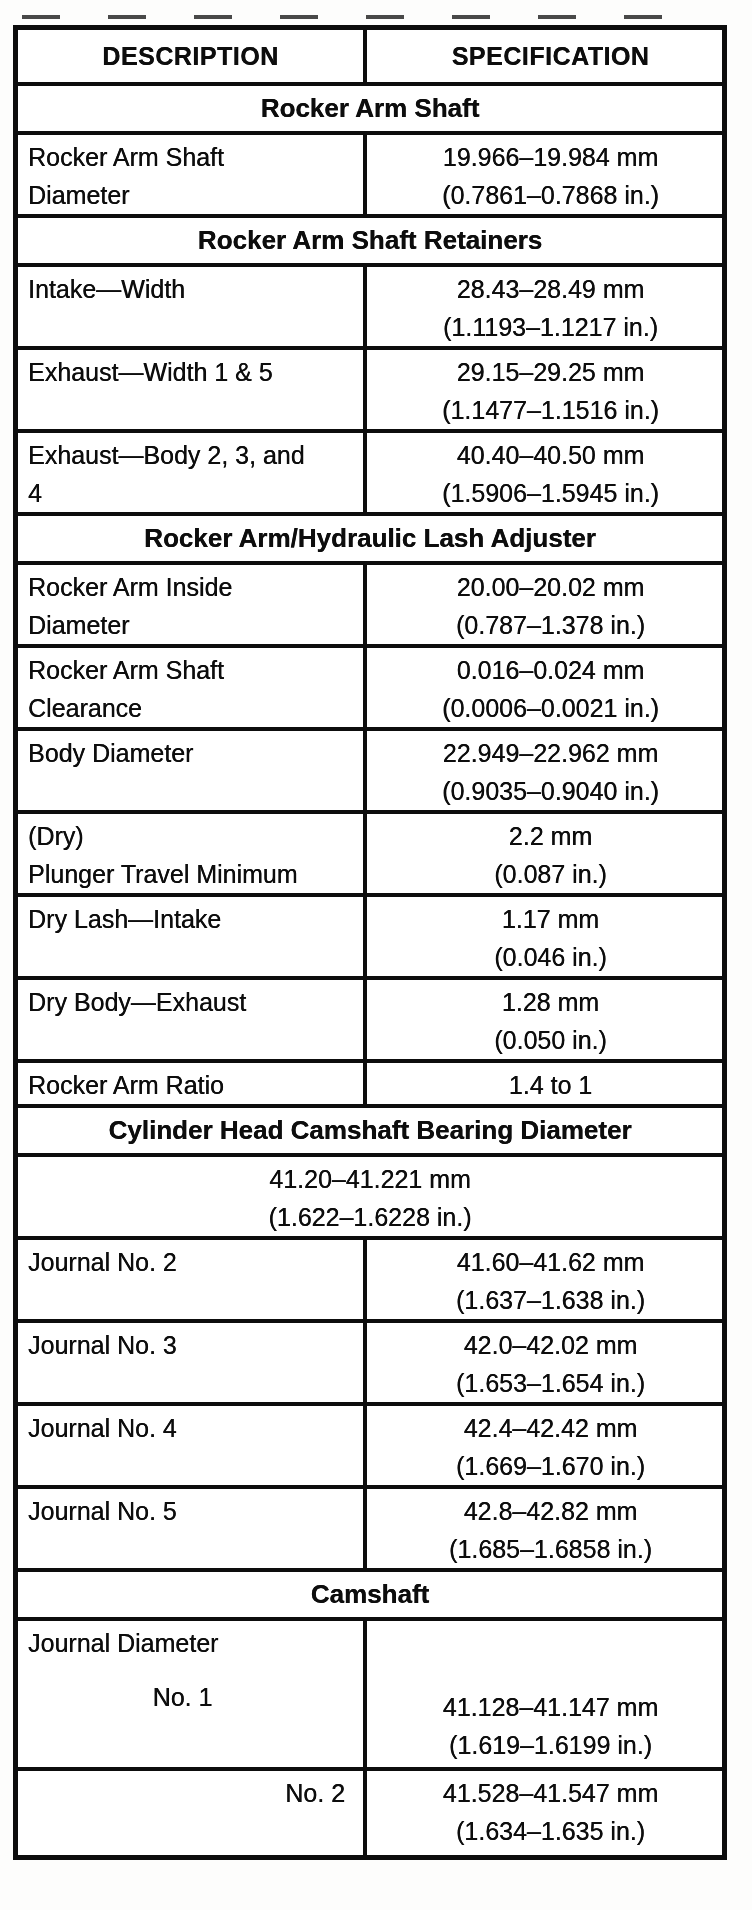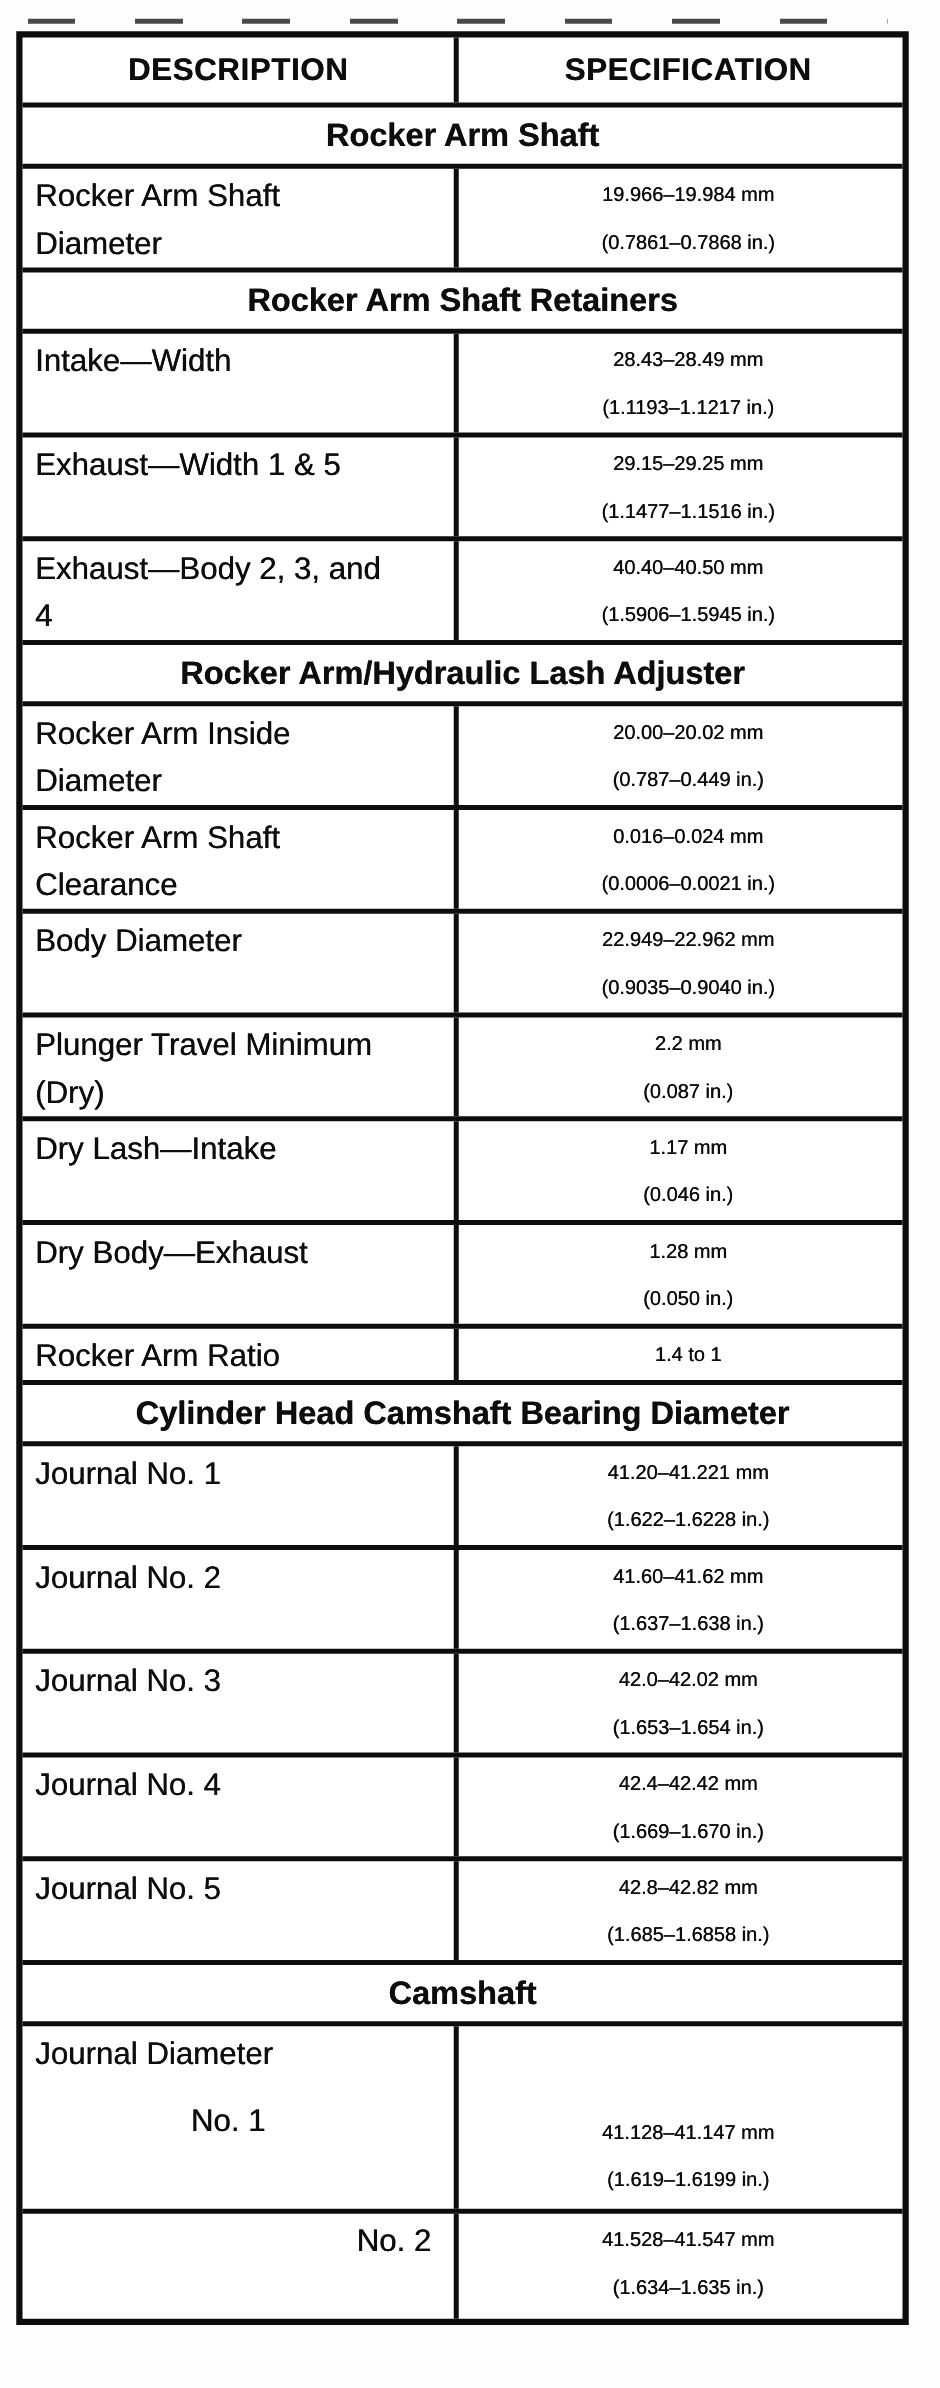--- a/index.html
+++ b/index.html
@@ -51,21 +51,21 @@
   .row.cam2{ min-height:88px; }
 
   .cell{ display:flex; flex-direction:column; padding-top:3px; }
   .cell.desc{
     width:349px;
     border-right:4px solid var(--ink);
     padding-left:10px; padding-right:8px;
     font-size:25px;
   }
   .cell.spec{
-    flex:1; text-align:center; font-size:16px;
+    flex:1; text-align:center; font-size:25px;
   }
   .line{ display:block; line-height:38px; white-space:nowrap; }
 
   .cam1 .cell.spec{ padding-top:64px;justify-content:center; }
   .cam1 .subnum{ text-align:center; padding-right:18px; margin-top:16px; }
   .cam2 .cell.desc{ text-align:right; padding-right:18px; }
 </style>
 </head>
 <body>
 
@@ -126,21 +126,21 @@
 
   <div class="row section">Rocker Arm/Hydraulic Lash Adjuster</div>
 
   <div class="row data">
     <div class="cell desc">
       <span class="line">Rocker Arm Inside</span>
       <span class="line">Diameter</span>
     </div>
     <div class="cell spec">
       <span class="line">20.00–20.02 mm</span>
-      <span class="line">(0.787–0.449 in.)</span>
+      <span class="line">(0.787–1.378 in.)</span>
     </div>
   </div>
 
   <div class="row data">
     <div class="cell desc">
       <span class="line">Rocker Arm Shaft</span>
       <span class="line">Clearance</span>
     </div>
     <div class="cell spec">
       <span class="line">0.016–0.024 mm</span>
@@ -153,22 +153,22 @@
       <span class="line">Body Diameter</span>
     </div>
     <div class="cell spec">
       <span class="line">22.949–22.962 mm</span>
       <span class="line">(0.9035–0.9040 in.)</span>
     </div>
   </div>
 
   <div class="row data">
     <div class="cell desc">
+      <span class="line">(Dry)</span>
       <span class="line">Plunger Travel Minimum</span>
-      <span class="line">(Dry)</span>
     </div>
     <div class="cell spec">
       <span class="line">2.2 mm</span>
       <span class="line">(0.087 in.)</span>
     </div>
   </div>
 
   <div class="row data">
     <div class="cell desc">
       <span class="line">Dry Lash—Intake</span>
@@ -194,23 +194,20 @@
       <span class="line">Rocker Arm Ratio</span>
     </div>
     <div class="cell spec">
       <span class="line">1.4 to 1</span>
     </div>
   </div>
 
   <div class="row section">Cylinder Head Camshaft Bearing Diameter</div>
 
   <div class="row data">
-    <div class="cell desc">
-      <span class="line">Journal No. 1</span>
-    </div>
     <div class="cell spec">
       <span class="line">41.20–41.221 mm</span>
       <span class="line">(1.622–1.6228 in.)</span>
     </div>
   </div>
 
   <div class="row data">
     <div class="cell desc">
       <span class="line">Journal No. 2</span>
     </div>

